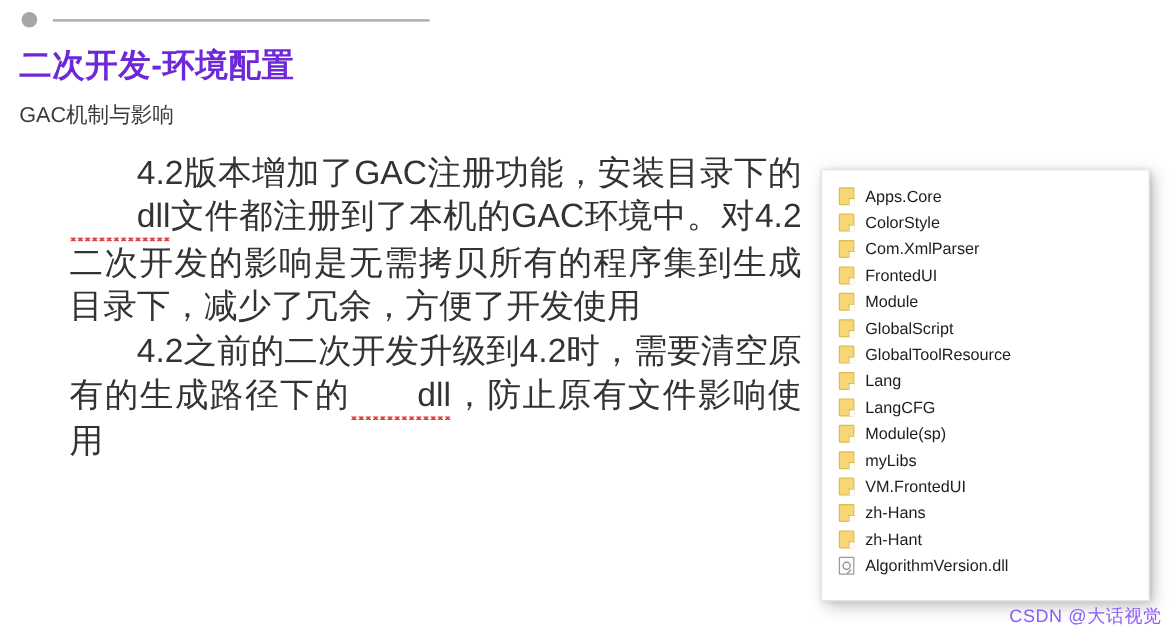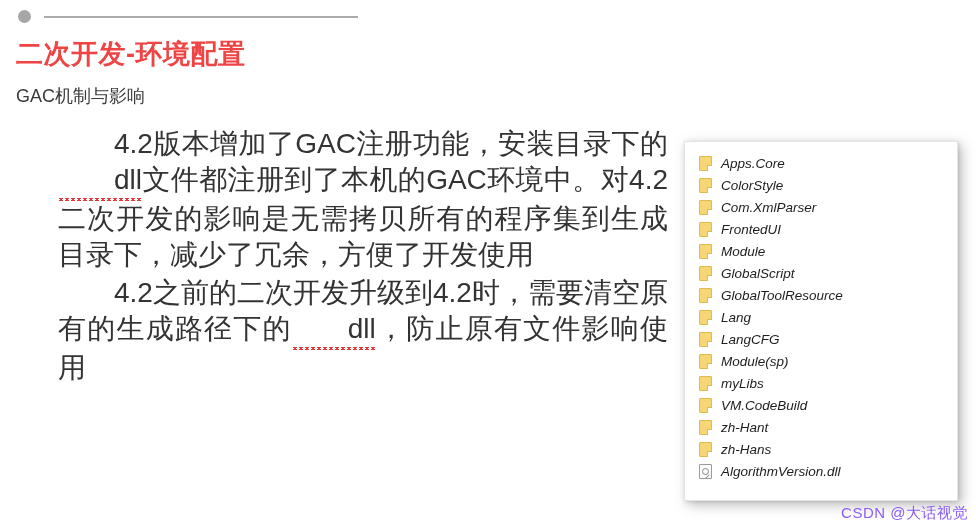--- a/index.html
+++ b/index.html
@@ -43,21 +43,21 @@
     background: #a9abad;
     flex: 1 1 auto;
   }
 
   
   #page-title {
     position: absolute;
     left: 16px; top: 36px;
     font-size: 27px;
     font-weight: bold;
-    color: #ef4444;
+    color: #6d28d9;
     letter-spacing: 0.5px;
     white-space: nowrap;
   }
   #page-subtitle {
     position: absolute;
     left: 16px; top: 84px;
     font-size: 18px;
     font-weight: normal;
     color: #3b3b3b;
     white-space: nowrap;
@@ -107,21 +107,20 @@
     align-items: center;
     height: 22px;
     padding-left: 14px;
     box-sizing: border-box;
   }
   .file-row .label {
     font-size: 13.5px;
     color: #1d1d1d;
     white-space: nowrap;
     font-family: "Liberation Sans", "DejaVu Sans", sans-serif;
-    font-style: italic;
   }
 
   
   .ico {
     width: 13px; height: 15px;
     margin-right: 9px;
     flex: none;
     position: relative;
   }
   .ico.folder {
@@ -235,29 +234,29 @@
       <div class="file-row">
         <span class="ico folder"></span>
         <span class="label">Module(sp)</span>
       </div>
       <div class="file-row">
         <span class="ico folder"></span>
         <span class="label">myLibs</span>
       </div>
       <div class="file-row">
         <span class="ico folder"></span>
-        <span class="label">VM.CodeBuild</span>
+        <span class="label">VM.FrontedUI</span>
+      </div>
+      <div class="file-row">
+        <span class="ico folder"></span>
+        <span class="label">zh-Hans</span>
       </div>
       <div class="file-row">
         <span class="ico folder"></span>
         <span class="label">zh-Hant</span>
-      </div>
-      <div class="file-row">
-        <span class="ico folder"></span>
-        <span class="label">zh-Hans</span>
       </div>
       <div class="file-row">
         <span class="ico file"></span>
         <span class="label">AlgorithmVersion.dll</span>
       </div>
     </div>
 
   <div id="watermark">CSDN @大话视觉</div>
 
 </div>

